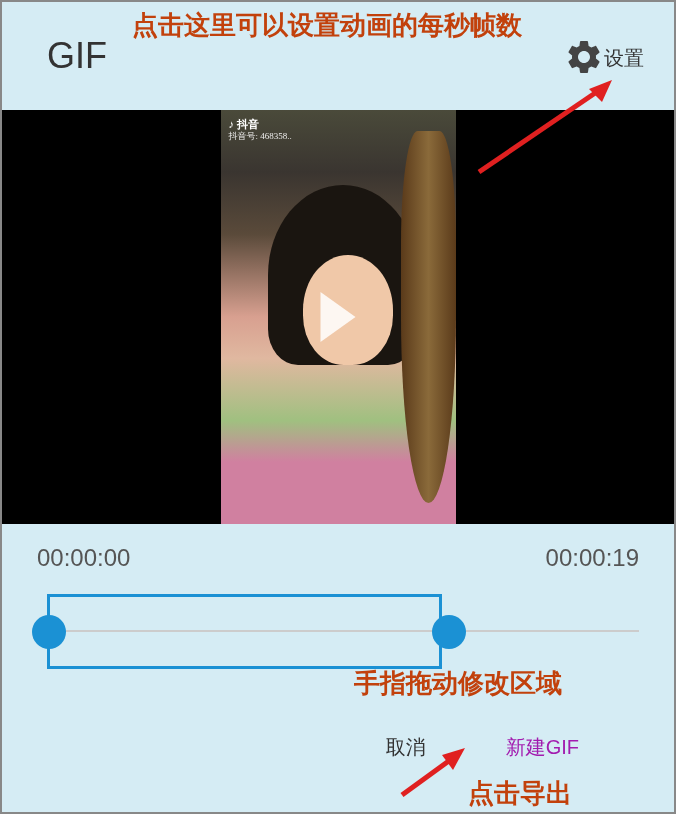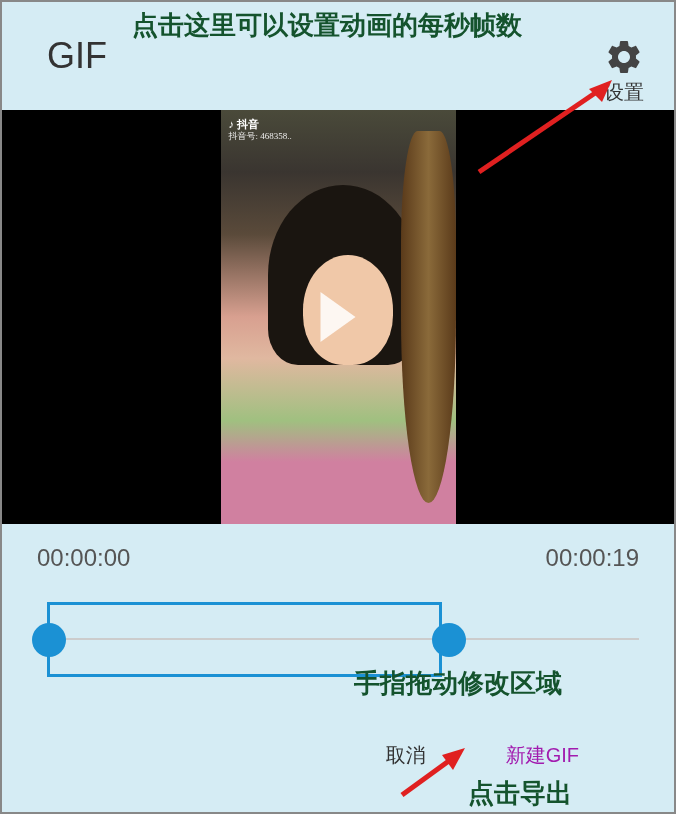--- a/index.html
+++ b/index.html
@@ -2,50 +2,50 @@
 <html><head>
   <meta charset="utf-8">
   <style>
     * { margin: 0; padding: 0; box-sizing: border-box; }
     body { width: 676px; height: 814px; font-family: Arial, sans-serif; position: relative; background: #fff; }
     
     .app-container { width: 100%; height: 100%; background: #d5ecf4; border: 2px solid #888; position: relative; overflow: hidden; }
     
     .header { height: 108px; display: flex; align-items: center; justify-content: space-between; padding: 0 30px; position: relative; }
     .title { font-size: 36px; color: #333; font-weight: normal; margin-left: 15px; }
-    .settings-group { display: flex; flex-direction: column; align-items: center; position: absolute; right: 30px; top: 35px; }
+    .settings-group { display: flex; flex-direction: row; align-items: center; position: absolute; right: 30px; top: 35px; }
     .gear-icon { width: 40px; height: 40px; color: #444; }
     .settings-label { font-size: 20px; color: #333; margin-top: 2px; }
     
     .video-area { background: #000000; height: 414px; position: relative; display: flex; justify-content: center; align-items: center; }
     .video-content { width: 235px; height: 100%; background: linear-gradient(180deg, #4a4a3a 0%, #3a3530 15%, #5a4a3a 30%, #d8a090 50%, #e0b8a0 60%, #a0c080 75%, #d080a0 85%); position: relative; }
     .watermark { position: absolute; top: 8px; left: 8px; color: #fff; font-size: 11px; line-height: 1.2; }
     .watermark-logo { font-weight: bold; }
     .watermark-sub { font-size: 9px; opacity: 0.9; font-family: Liberation Serif, serif; }
     .play-button { position: absolute; top: 50%; left: 50%; transform: translate(-50%, -50%); width: 0; height: 0; border-left: 35px solid rgba(255,255,255,0.85); border-top: 25px solid transparent; border-bottom: 25px solid transparent; cursor: pointer; }
     .face-shape { position: absolute; top: 35%; left: 35%; width: 90px; height: 110px; background: #f0c8a8; border-radius: 50% 50% 45% 45%; }
     .hair-shape { position: absolute; top: 18%; left: 20%; width: 150px; height: 180px; background: #1a1510; border-radius: 50% 50% 20% 20%; }
     .instrument { position: absolute; top: 5%; right: 0; width: 55px; height: 90%; background: linear-gradient(90deg, #5a3a1a, #8a6a3a, #5a3a1a); border-radius: 30% 30% 50% 50%; }
     
     .controls-area { padding: 20px 30px 30px; }
-    .time-row { display: flex; justify-content: space-between; font-size: 24px; color: #555; margin-bottom: 25px; padding: 0 5px; }
+    .time-row { display: flex; justify-content: space-between; font-size: 24px; color: #555; margin-bottom: 17px; padding: 0 5px; }
     
     .slider-container { position: relative; height: 90px; margin: 0 5px; }
     .slider-box { position: absolute; top: 5px; left: 10px; width: 395px; height: 75px; border: 3px solid #1b91d4; background: transparent; }
     .slider-track { position: absolute; top: 41px; left: 0; right: 0; height: 2px; background: #ccc; }
     .slider-handle { position: absolute; width: 34px; height: 34px; background: #1b91d4; border-radius: 50%; top: 26px; cursor: grab; }
     .handle-left { left: -5px; }
     .handle-right { left: 395px; }
     
     .button-row { display: flex; justify-content: flex-end; gap: 80px; margin-top: 55px; padding-right: 65px; font-size: 20px; }
     .cancel-btn { color: #333; cursor: pointer; }
     .create-btn { color: #a21caf; font-weight: 400; cursor: pointer; }
     
     
-    .annotation { position: absolute; color: #14532d; font-size: 26px; font-weight: bold; pointer-events: none; z-index: 100; }
+    .annotation { position: absolute; color: #c2410c; font-size: 26px; font-weight: bold; pointer-events: none; z-index: 100; }
     .anno-top { top: 6px; left: 130px; }
     .anno-middle { top: 664px; left: 352px; }
     .anno-bottom { top: 774px; left: 466px; }
     
     
     .arrow { position: absolute; pointer-events: none; z-index: 99; }
     .arrow-top { top: 75px; left: 472px; width: 145px; height: 100px; }
     .arrow-bottom { top: 743px; left: 395px; width: 75px; height: 55px; }
   </style>
 </head>

